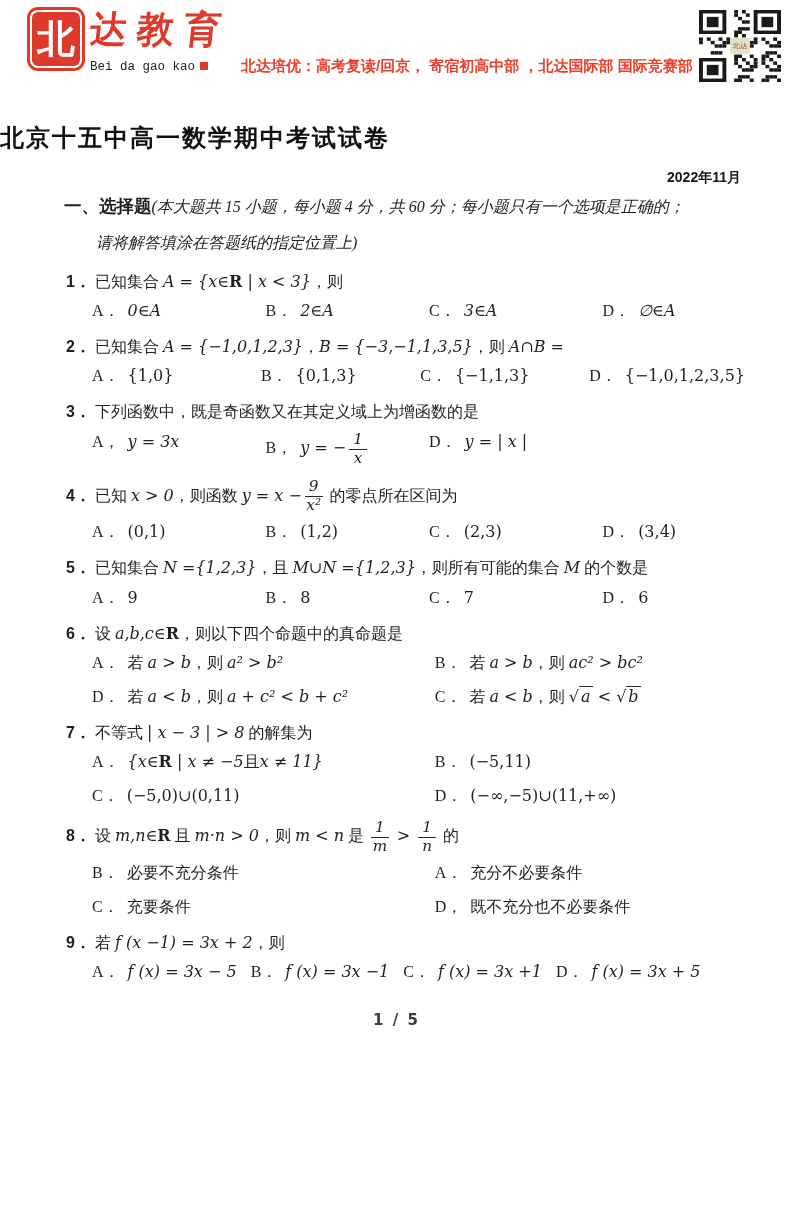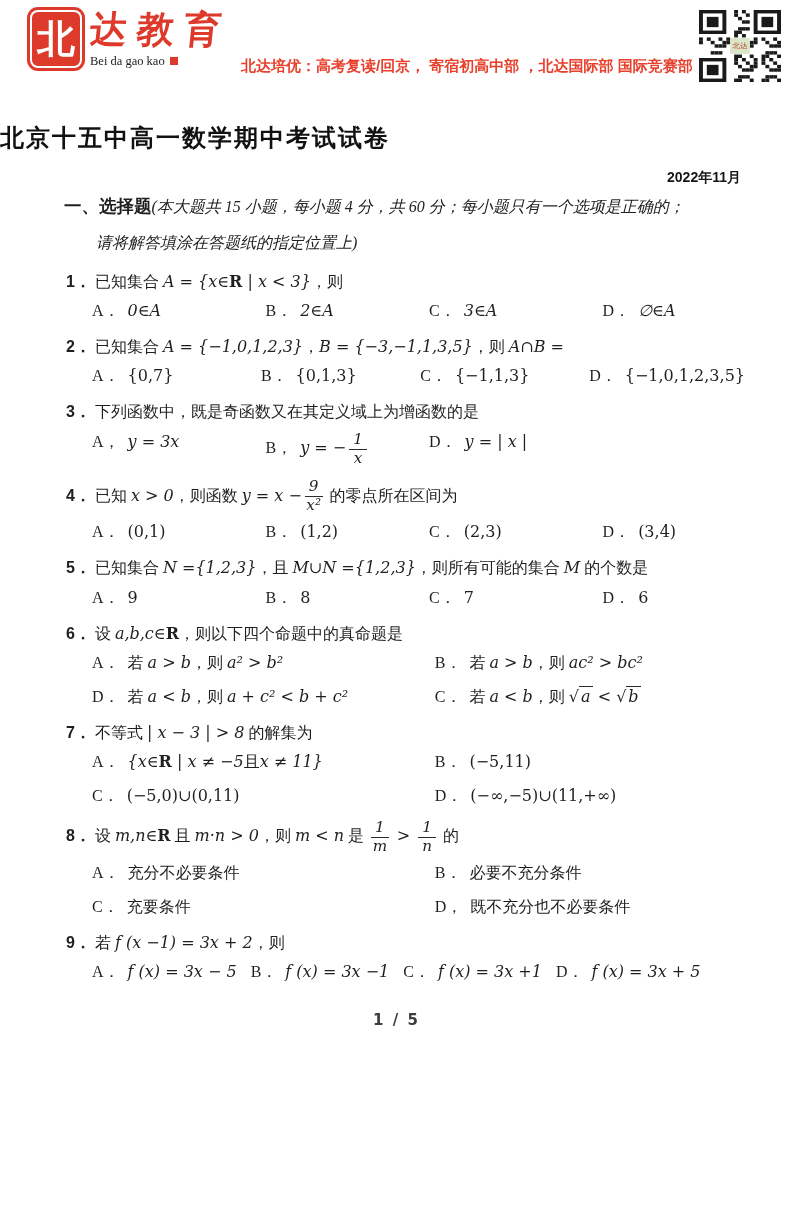--- a/index.html
+++ b/index.html
@@ -23,22 +23,22 @@
     font-size:38px; font-weight:700; line-height:1;
     font-family:"Liberation Sans","DejaVu Sans",sans-serif;
   }
   .logo-right{ margin-left:8px; display:flex; flex-direction:column; }
   .logo-script{
     color:#dd3a2b; font-weight:700; font-size:37px; line-height:1.1;
     letter-spacing:10px; transform:skewX(-6deg); white-space:nowrap;
     font-family:"Liberation Serif","DejaVu Serif",serif;
   }
   .logo-sub{
-    margin-top:3px; font-size:12.5px; color:#222; white-space:nowrap;
-    font-family:Liberation Serif, serif;
+    margin-top:9px; font-size:12.5px; color:#222; white-space:nowrap;
+    font-family:Liberation Mono, monospace;
   }
   .red-square{ display:inline-block; width:8px; height:8px; background:#dd3a2b; margin-left:5px; }
   .tagline{
     flex:1; align-self:flex-end; margin:0 6px 6px 10px;
     color:#e8402c; font-weight:700; font-size:15px; white-space:nowrap;
     font-family:"Liberation Sans","DejaVu Sans",sans-serif;
   }
   .qr{ width:82px; height:72px; flex:0 0 auto; }
 
   
@@ -222,21 +222,21 @@
       <span class="opt"><span class="opt-label">A．</span><span><span class="seg-math">0∈A</span></span></span>
       <span class="opt"><span class="opt-label">B．</span><span><span class="seg-math">2∈A</span></span></span>
       <span class="opt"><span class="opt-label">C．</span><span><span class="seg-math">3∈A</span></span></span>
       <span class="opt"><span class="opt-label">D．</span><span><span class="seg-math">∅∈A</span></span></span>
     </div>
   </div>
 
   <div class="question">
     <div class="q-stem"><span class="q-no">2．</span><span><span class="seg-cn">已知集合 </span><span class="seg-math">A = {−1,0,1,2,3}</span><span class="seg-cn">，</span><span class="seg-math">B = {−3,−1,1,3,5}</span><span class="seg-cn">，则 </span><span class="seg-math">A∩B =</span></span></div>
     <div class="q-options opts-four">
-      <span class="opt"><span class="opt-label">A．</span><span><span class="seg-m">{0,7}</span></span></span>
+      <span class="opt"><span class="opt-label">A．</span><span><span class="seg-m">{1,0}</span></span></span>
       <span class="opt"><span class="opt-label">B．</span><span><span class="seg-m">{0,1,3}</span></span></span>
       <span class="opt"><span class="opt-label">C．</span><span><span class="seg-m">{−1,1,3}</span></span></span>
       <span class="opt"><span class="opt-label">D．</span><span><span class="seg-m">{−1,0,1,2,3,5}</span></span></span>
     </div>
   </div>
 
   <div class="question">
     <div class="q-stem"><span class="q-no">3．</span><span><span class="seg-cn">下列函数中，既是奇函数又在其定义域上为增函数的是</span></span></div>
     <div class="q-options opts-four">
       <span class="opt"><span class="opt-label">A，</span><span><span class="seg-math">y = 3x</span></span></span>
@@ -293,22 +293,22 @@
 
   <div class="question">
     <div class="q-stem"><span class="q-no">8．</span><span><span class="seg-cn">设 </span><span class="seg-math">m,n∈</span><span class="seg-mb">R</span><span class="seg-cn"> 且 </span><span class="seg-math">m·n &gt; 0</span><span class="seg-cn">，则 </span><span class="seg-math">m &lt; n</span><span class="seg-cn"> 是 </span><span class="frac">
             <span class="num">1</span>
             <span class="den">m</span>
           </span><span class="seg-math"> &gt; </span><span class="frac">
             <span class="num">1</span>
             <span class="den">n</span>
           </span><span class="seg-cn"> 的</span></span></div>
     <div class="q-options opts-two">
+      <span class="opt"><span class="opt-label">B．</span><span><span class="seg-cn">必要不充分条件</span></span></span>
       <span class="opt"><span class="opt-label">A．</span><span><span class="seg-cn">充分不必要条件</span></span></span>
-      <span class="opt"><span class="opt-label">B．</span><span><span class="seg-cn">必要不充分条件</span></span></span>
       <span class="opt"><span class="opt-label">C．</span><span><span class="seg-cn">充要条件</span></span></span>
       <span class="opt"><span class="opt-label">D，</span><span><span class="seg-cn">既不充分也不必要条件</span></span></span>
     </div>
   </div>
 
   <div class="question">
     <div class="q-stem"><span class="q-no">9．</span><span><span class="seg-cn">若 </span><span class="seg-math">f (x −1) = 3x + 2</span><span class="seg-cn">，则</span></span></div>
     <div class="q-options opts-row">
       <span class="opt"><span class="opt-label">A．</span><span><span class="seg-math">f (x) = 3x − 5</span></span></span>
       <span class="opt"><span class="opt-label">B．</span><span><span class="seg-math">f (x) = 3x −1</span></span></span>

